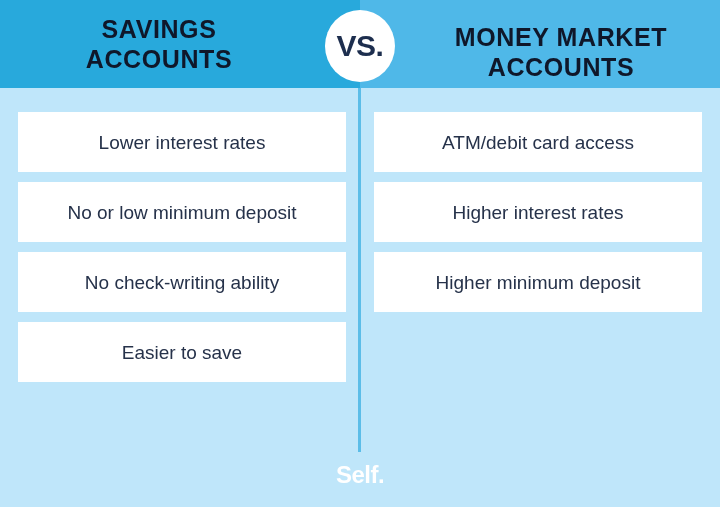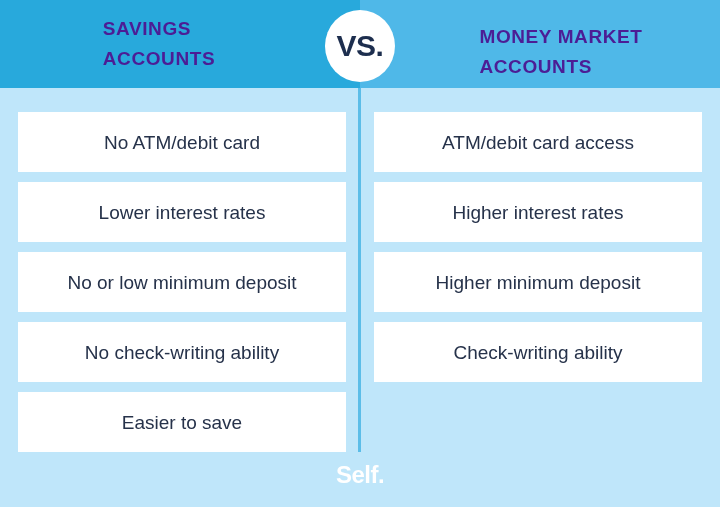--- a/index.html
+++ b/index.html
@@ -35,26 +35,26 @@
     height: 88px;
     display: flex;
     align-items: center;
     justify-content: center;
     box-sizing: border-box;
   }
   .header-left  { background: #28a9dc; }
   .header-right { background: #4fb8e8; }
 
   .header-title {
-    color: #4c1d95;
+    color: #0f172a;
     font-weight: bold;
-    font-size: 19px;
+    font-size: 25px;
     line-height: 30px;
     letter-spacing: 0.6px;
-    text-align: left;
+    text-align: center;
     text-transform: uppercase;
     white-space: pre-line;
   }
   .header-left .header-title  { padding-right: 42px; }
   .header-right .header-title { padding-left: 42px; margin-top: 16px; }
 
   .vs-badge {
     position: absolute;
     left: 325px;
     top: 10px;
@@ -158,23 +158,20 @@
     </div>
   </div>
 
   <div class="vs-badge">
     <span class="vs-text">VS.</span>
   </div>
 
   <div class="board">
     <div class="column column-left">
         <div class="card">
-          <span class="card-text">No ATM/debit card</span>
-        </div>
-        <div class="card">
           <span class="card-text">Lower interest rates</span>
         </div>
         <div class="card">
           <span class="card-text">No or low minimum deposit</span>
         </div>
         <div class="card">
           <span class="card-text">No check-writing ability</span>
         </div>
         <div class="card">
           <span class="card-text">Easier to save</span>
@@ -183,23 +180,20 @@
     <div class="column column-right">
         <div class="card">
           <span class="card-text">ATM/debit card access</span>
         </div>
         <div class="card">
           <span class="card-text">Higher interest rates</span>
         </div>
         <div class="card">
           <span class="card-text">Higher minimum deposit</span>
         </div>
-        <div class="card">
-          <span class="card-text">Check-writing ability</span>
-        </div>
       </div>
   </div>
 
   <div class="divider"></div>
 
   <div class="footer">
     <span class="footer-logo">Self.</span>
   </div>
 
 </div>

